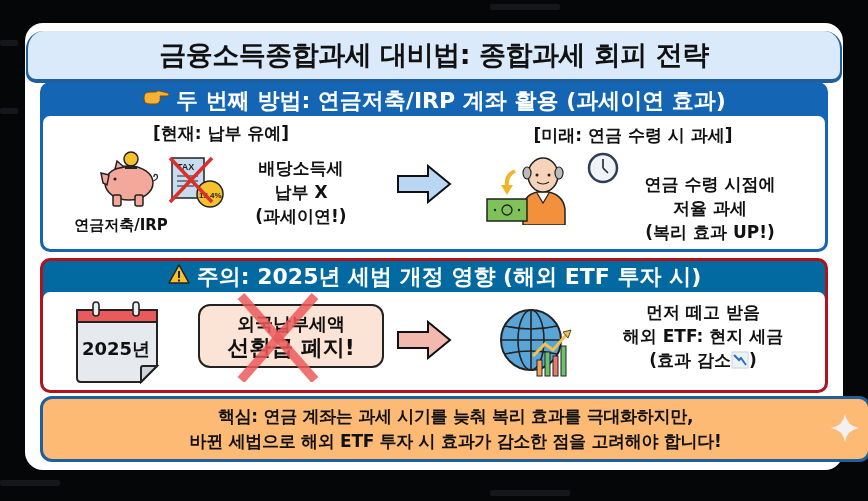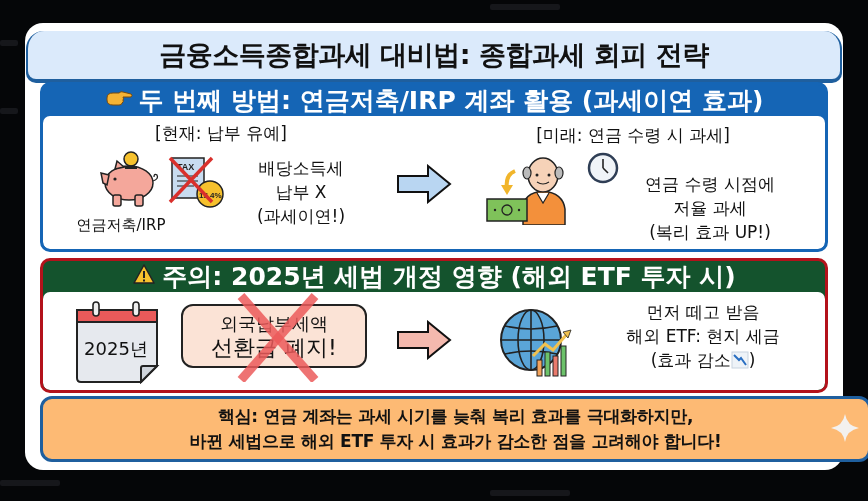--- a/index.html
+++ b/index.html
@@ -25,31 +25,31 @@
   }
   .title-text {
     font-size: 27px; font-weight: bold; color: #111;
     letter-spacing: -0.5px;
   }
   .section {
     position: absolute; left: 15px; width: 788px;
     border-radius: 10px; overflow: hidden;
   }
   .section.blue { top: 59px; height: 170px; border: 3px solid #1565b5; background:#1565b5; }
-  .section.red  { top: 235px; height: 135px; border: 3px solid #b3121b; background:#14532d; }
+  .section.red  { top: 235px; height: 135px; border: 3px solid #b3121b; background:#0369a1; }
   .sec-header {
     height: 31px; display: flex; align-items: center; justify-content: center;
-    color: #fff; font-size: 25px; font-weight: bold; gap: 6px;
+    color: #fff; font-size: 22px; font-weight: bold; gap: 6px;
   }
   .sec-body {
     position: absolute; left: 0; top: 31px; right: 0; bottom: 0;
     background: #fff; border-radius: 7px;
   }
   .abs { position: absolute; }
-  .label-bold { font-weight: normal; color: #111; text-align: center; }
+  .label-bold { font-weight: bold; color: #111; text-align: center; }
   .summary {
     position: absolute; left: 15px; top: 373px; width: 831px; height: 66px;
     background: #fdba74; border: 3px solid #1f5f9e; border-radius: 12px;
     display: flex; flex-direction: column; align-items: center; justify-content: center;
     gap: 2px;
   }
   .summary-line { font-size: 17px; font-weight: bold; color: #111; letter-spacing: -0.3px; }
   .sparkle {
     position: absolute; right: 8px; top: 14px; width: 30px; height: 30px;
     opacity: 0.9;
@@ -179,21 +179,21 @@
         <svg width="90" height="84" viewBox="0 0 90 84">
           <path d="M6 10 L82 10 Q86 10 86 14 L86 66 L70 82 L10 82 Q6 82 6 78 Z" fill="#e6e9ee" stroke="#222" stroke-width="2"></path>
           <path d="M6 10 L86 10 L86 22 L6 22 Z" fill="#ea5a5a" stroke="#222" stroke-width="2"></path>
           <path d="M86 66 L72 66 Q70 66 70 68 L70 82 Z" fill="#cfd4db" stroke="#222" stroke-width="2"></path>
           <rect x="22" y="2" width="6" height="14" rx="3" fill="#eee" stroke="#222" stroke-width="1.6"></rect>
           <rect x="62" y="2" width="6" height="14" rx="3" fill="#eee" stroke="#222" stroke-width="1.6"></rect>
         </svg>
         <div class="abs label-bold" style="left:6px;top:37px;width:78px;font-size:18px;">2025년</div>
       </div>
 
-      <div class="abs" style="left:138px;top:12px;width:186px;height:64px;background:#fbe3d6;border:2px solid #222;border-radius:12px;display:flex;flex-direction:column;align-items:center;justify-content:center;">
+      <div class="abs" style="left:155px;top:12px;width:186px;height:64px;background:#fbe3d6;border:2px solid #222;border-radius:12px;display:flex;flex-direction:column;align-items:center;justify-content:center;">
         <div class="label-bold" style="font-size:18px;line-height:24px;">외국납부세액</div>
         <div class="label-bold" style="font-size:22px;line-height:24px;">선환급 폐지!</div>
       </div>
       <div class="abs" style="left:180px;top:0px;width:110px;height:90px;pointer-events:none;">
         <svg width="110" height="90" viewBox="0 0 110 90">
           <line x1="18" y1="4" x2="92" y2="88" stroke="#ec5b5b" stroke-width="9" opacity="0.85"></line>
           <line x1="92" y1="4" x2="18" y2="88" stroke="#ec5b5b" stroke-width="9" opacity="0.85"></line>
         </svg>
       </div>
 

